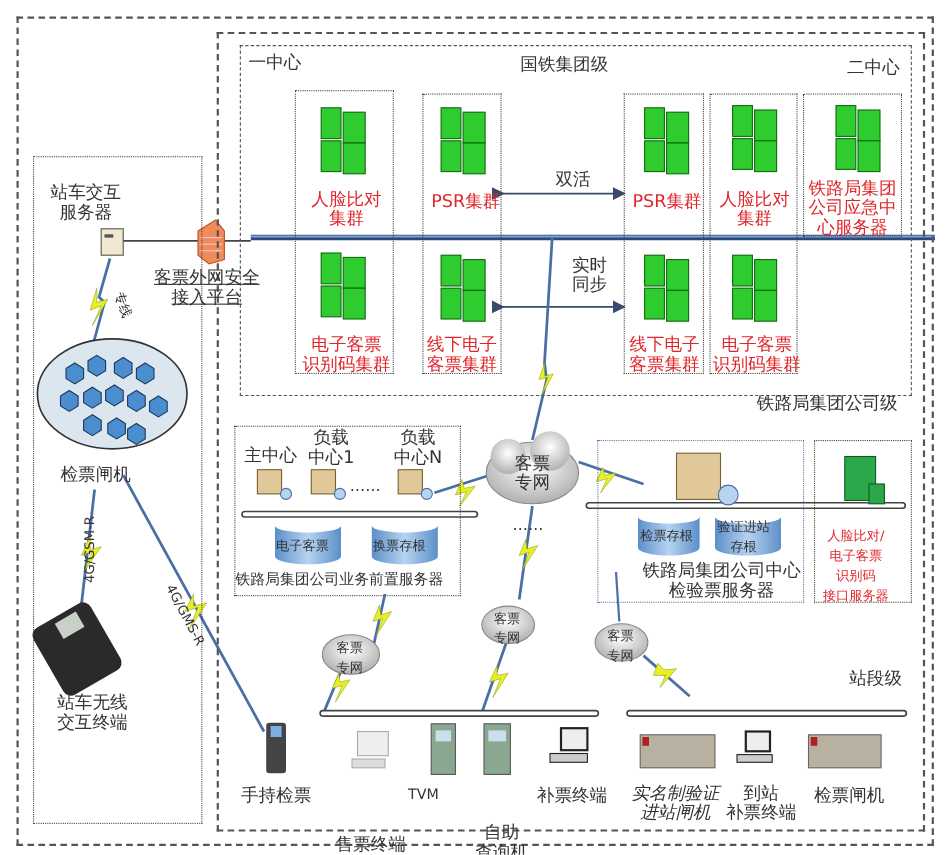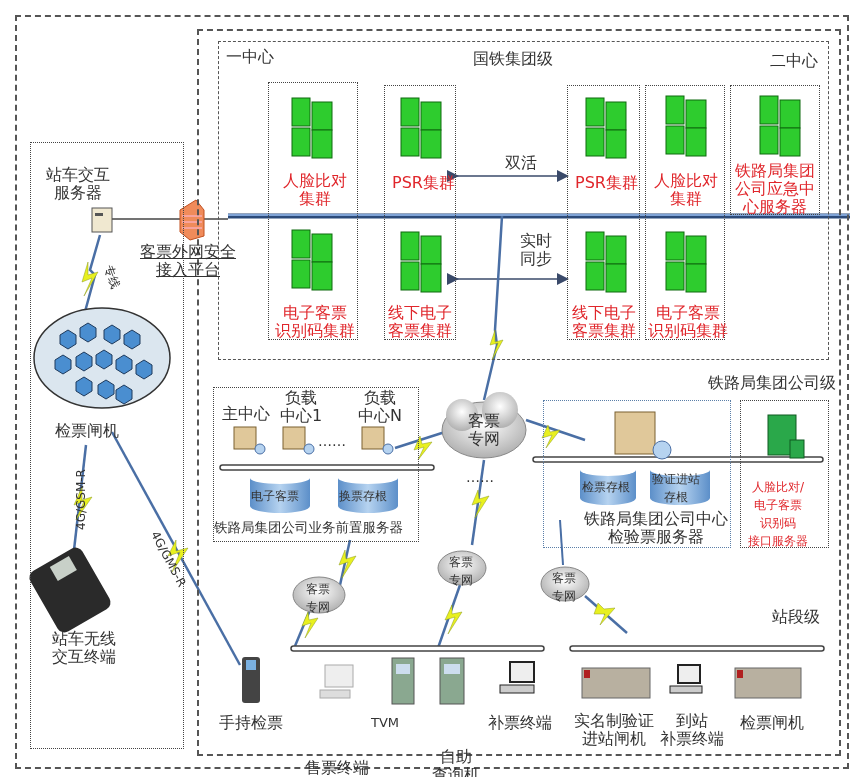--- a/index.html
+++ b/index.html
@@ -290,21 +290,21 @@
         <rect x="4" y="8" width="18" height="28"></rect>
         <rect x="24" y="12" width="20" height="28"></rect>
         <rect x="4" y="38" width="18" height="28"></rect>
         <rect x="24" y="40" width="20" height="28"></rect>
       </g>
     </svg></div>
 
 <div class="lbl" style="left:226px;top:48px;">一中心</div>
 <div class="lbl" style="left:473px;top:50px;">国铁集团级</div>
 <div class="lbl" style="left:770px;top:52px;">二中心</div>
-<div class="lbl" style="left:688px;top:374px;margin-left:20px;">铁路局集团公司级</div>
+<div class="lbl" style="left:688px;top:358px;">铁路局集团公司级</div>
 <div class="lbl" style="left:772px;top:608px;">站段级</div>
 
 <div class="lbl" style="left:505px;top:154px;">双活</div>
 <div class="lbl" style="left:520px;top:232px;">实时</div>
 <div class="lbl" style="left:520px;top:250px;">同步</div>
 
 <div class="lbl red" style="left:283px;top:172px;">
     <div>人脸比对</div>
     <div>集群</div>
   </div>
@@ -407,21 +407,21 @@
   </div>
 
 <div class="lbl" style="left:219px;top:714px;">手持检票</div>
 <div class="lbl" style="left:305px;top:714px;margin-top:45px;">售票终端</div>
 <div class="lbl" style="left:371px;top:714px;font-size:13px;">TVM</div>
 <div class="lbl" style="left:432px;top:712px;margin-top:36px;">
     <div>自助</div>
     <div>查询机</div>
   </div>
 <div class="lbl" style="left:488px;top:714px;">补票终端</div>
-<div class="lbl" style="left:574px;top:712px;">
+<div class="lbl" style="left:574px;top:712px;font-style:italic;">
     <div>实名制验证</div>
     <div>进站闸机</div>
   </div>
 <div class="lbl" style="left:660px;top:712px;">
     <div>到站</div>
     <div>补票终端</div>
   </div>
 <div class="lbl" style="left:740px;top:714px;">检票闸机</div>
 
 </body></html>

